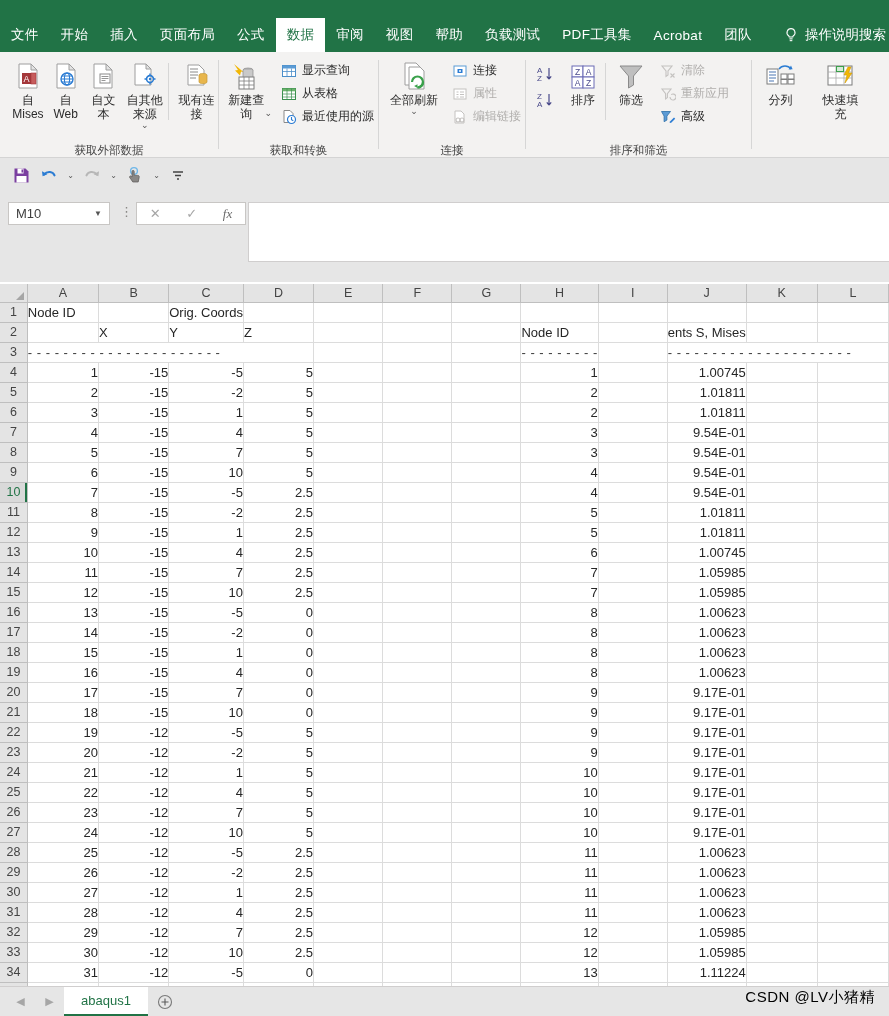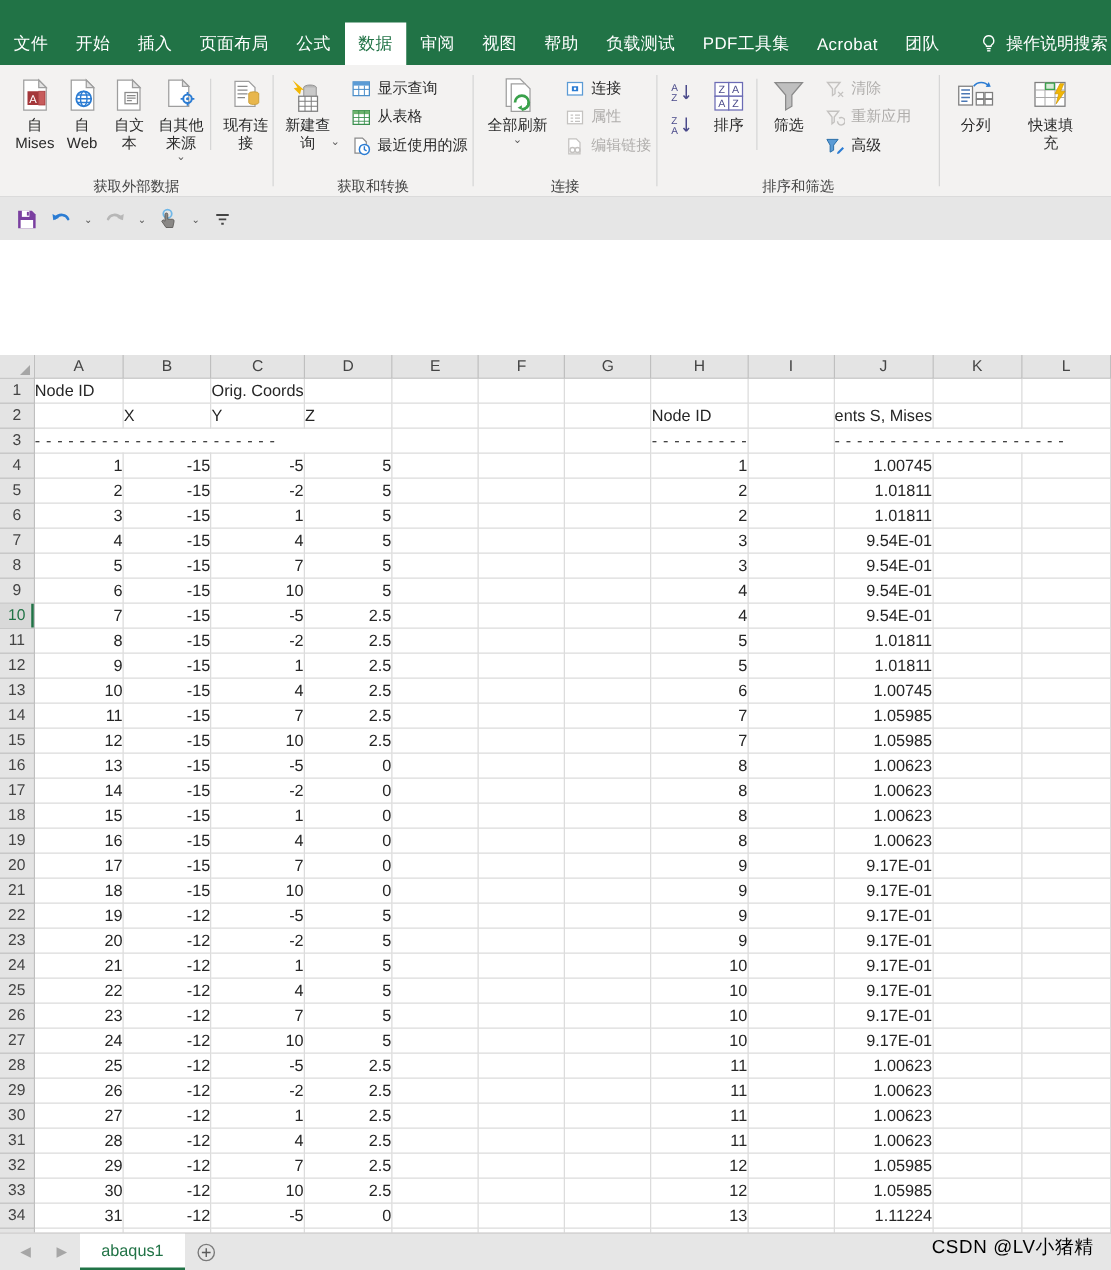--- a/index.html
+++ b/index.html
@@ -499,20 +499,33 @@
         </svg>
     </div>
     <div class="qcaret">⌄</div>
     <div class="qbtn">
       <svg width="16" height="16" viewBox="0 0 16 16">
           <path d="M3 5h10M5 8.5h6M7 12h2" stroke="#444" stroke-width="1.5"></path>
         </svg>
     </div>
   </div>
 
+  <div class="fbar">
+    <div class="namebox">
+      <span>M10</span>
+      <span class="nb-caret">▼</span>
+    </div>
+    <div class="vdots">⋮</div>
+    <div class="fbtns">
+      <span>✕</span>
+      <span>✓</span>
+      <span class="fx">fx</span>
+    </div>
+    <div class="finput"></div>
+  </div>
 
   <div class="grid-wrap">
     <table class="sheet">
       <colgroup id="cg">
           <col style="width: 28px;">
           <col style="width: 72px;">
           <col style="width: 72px;">
           <col style="width: 72px;">
           <col style="width: 72px;">
           <col style="width: 72px;">

